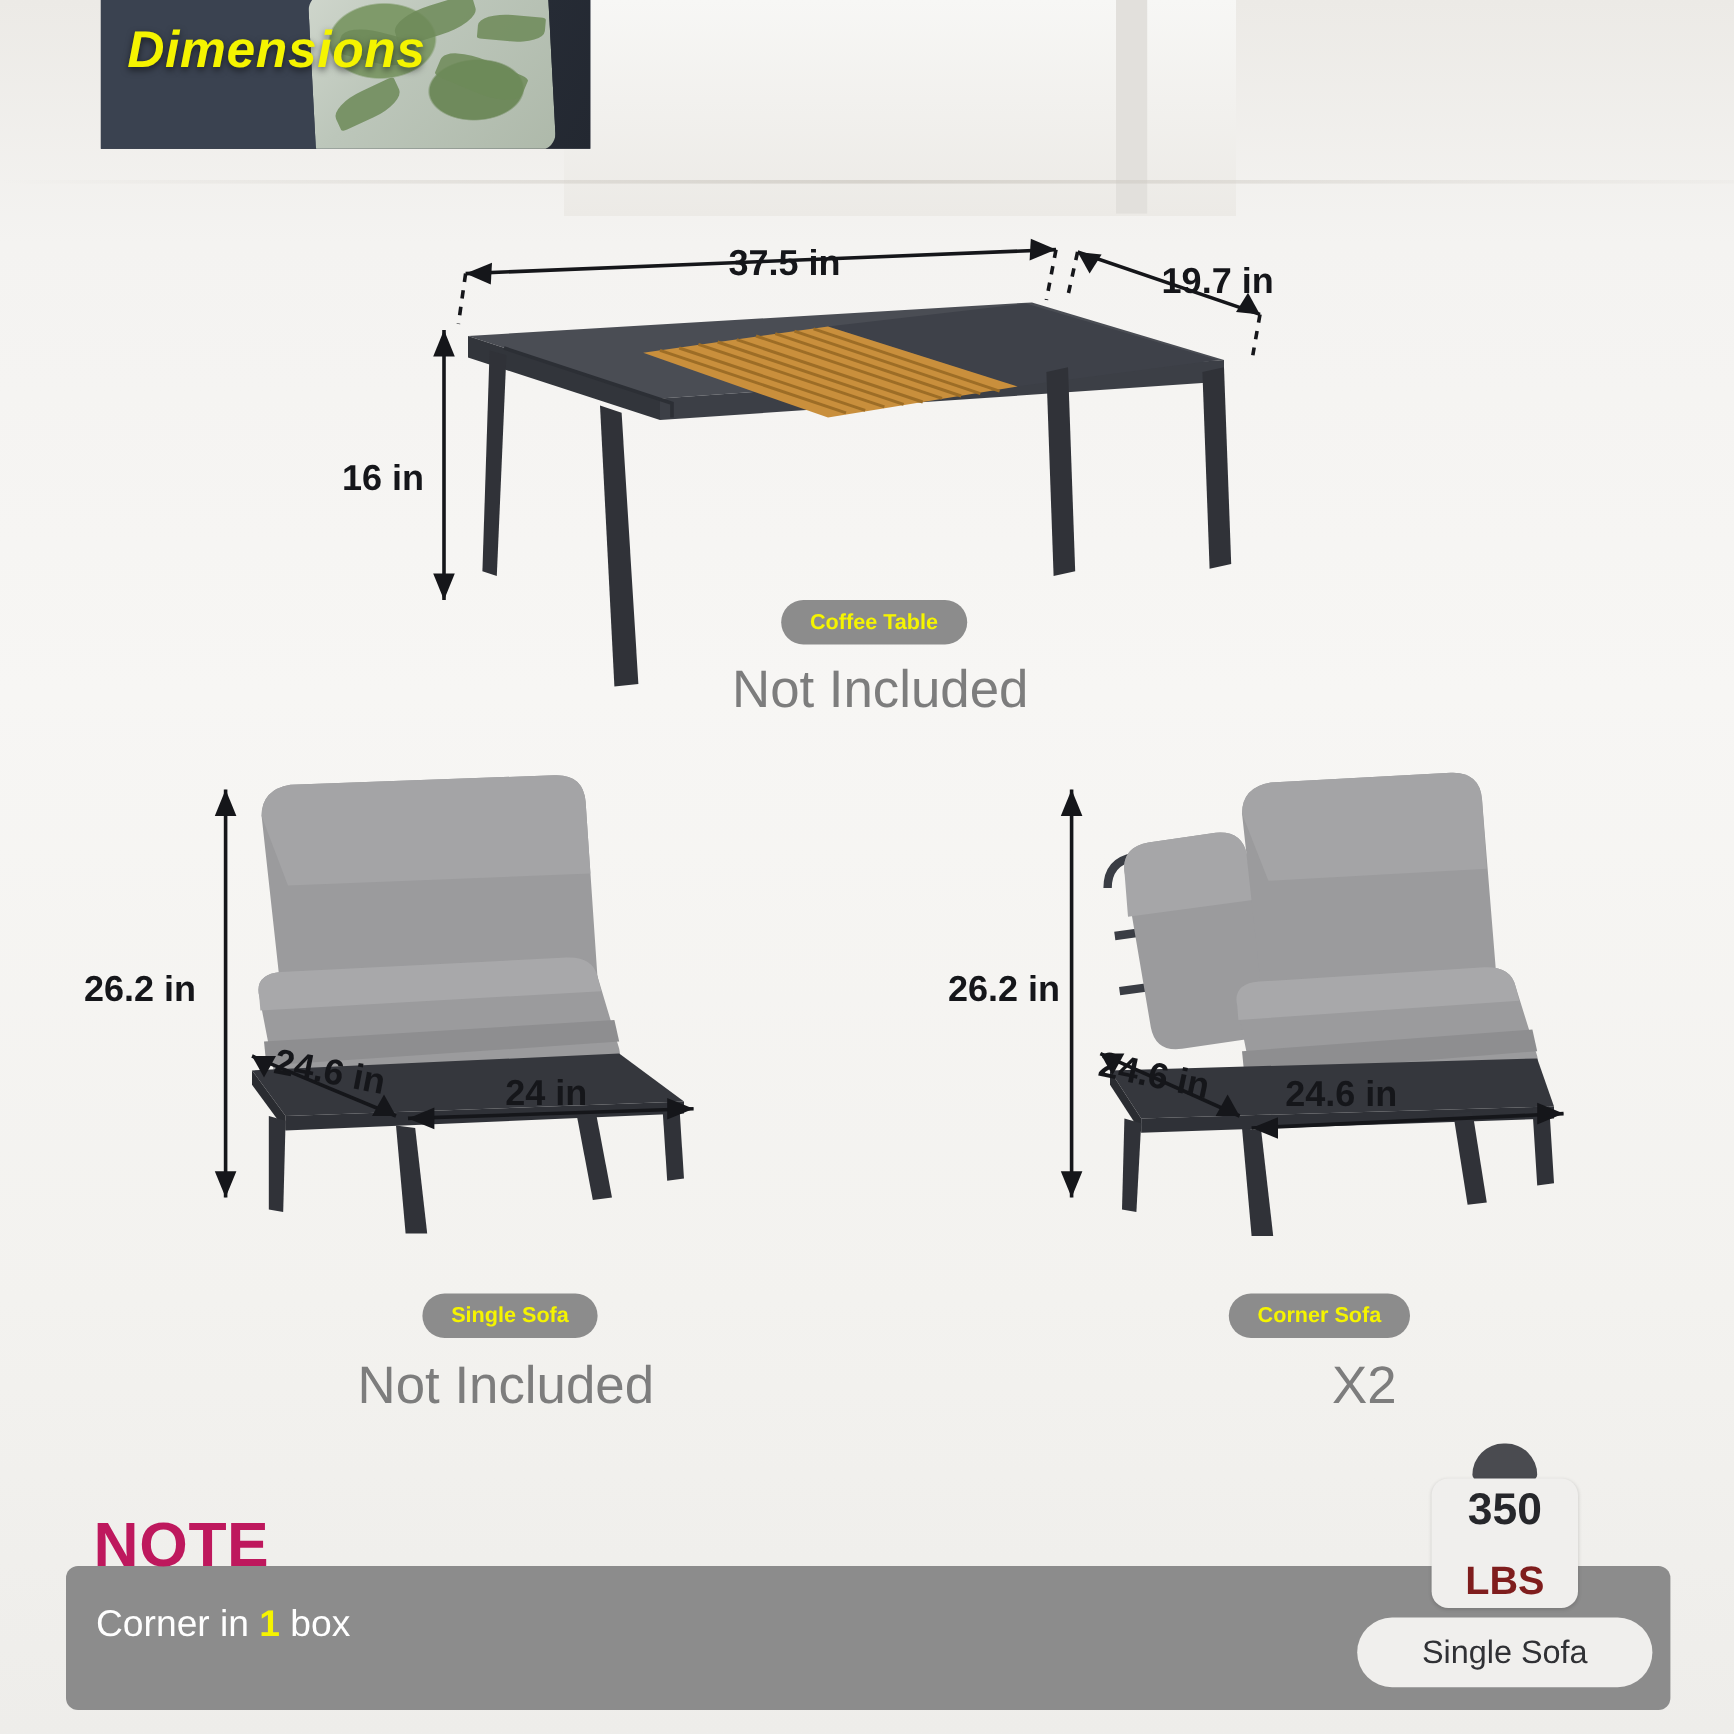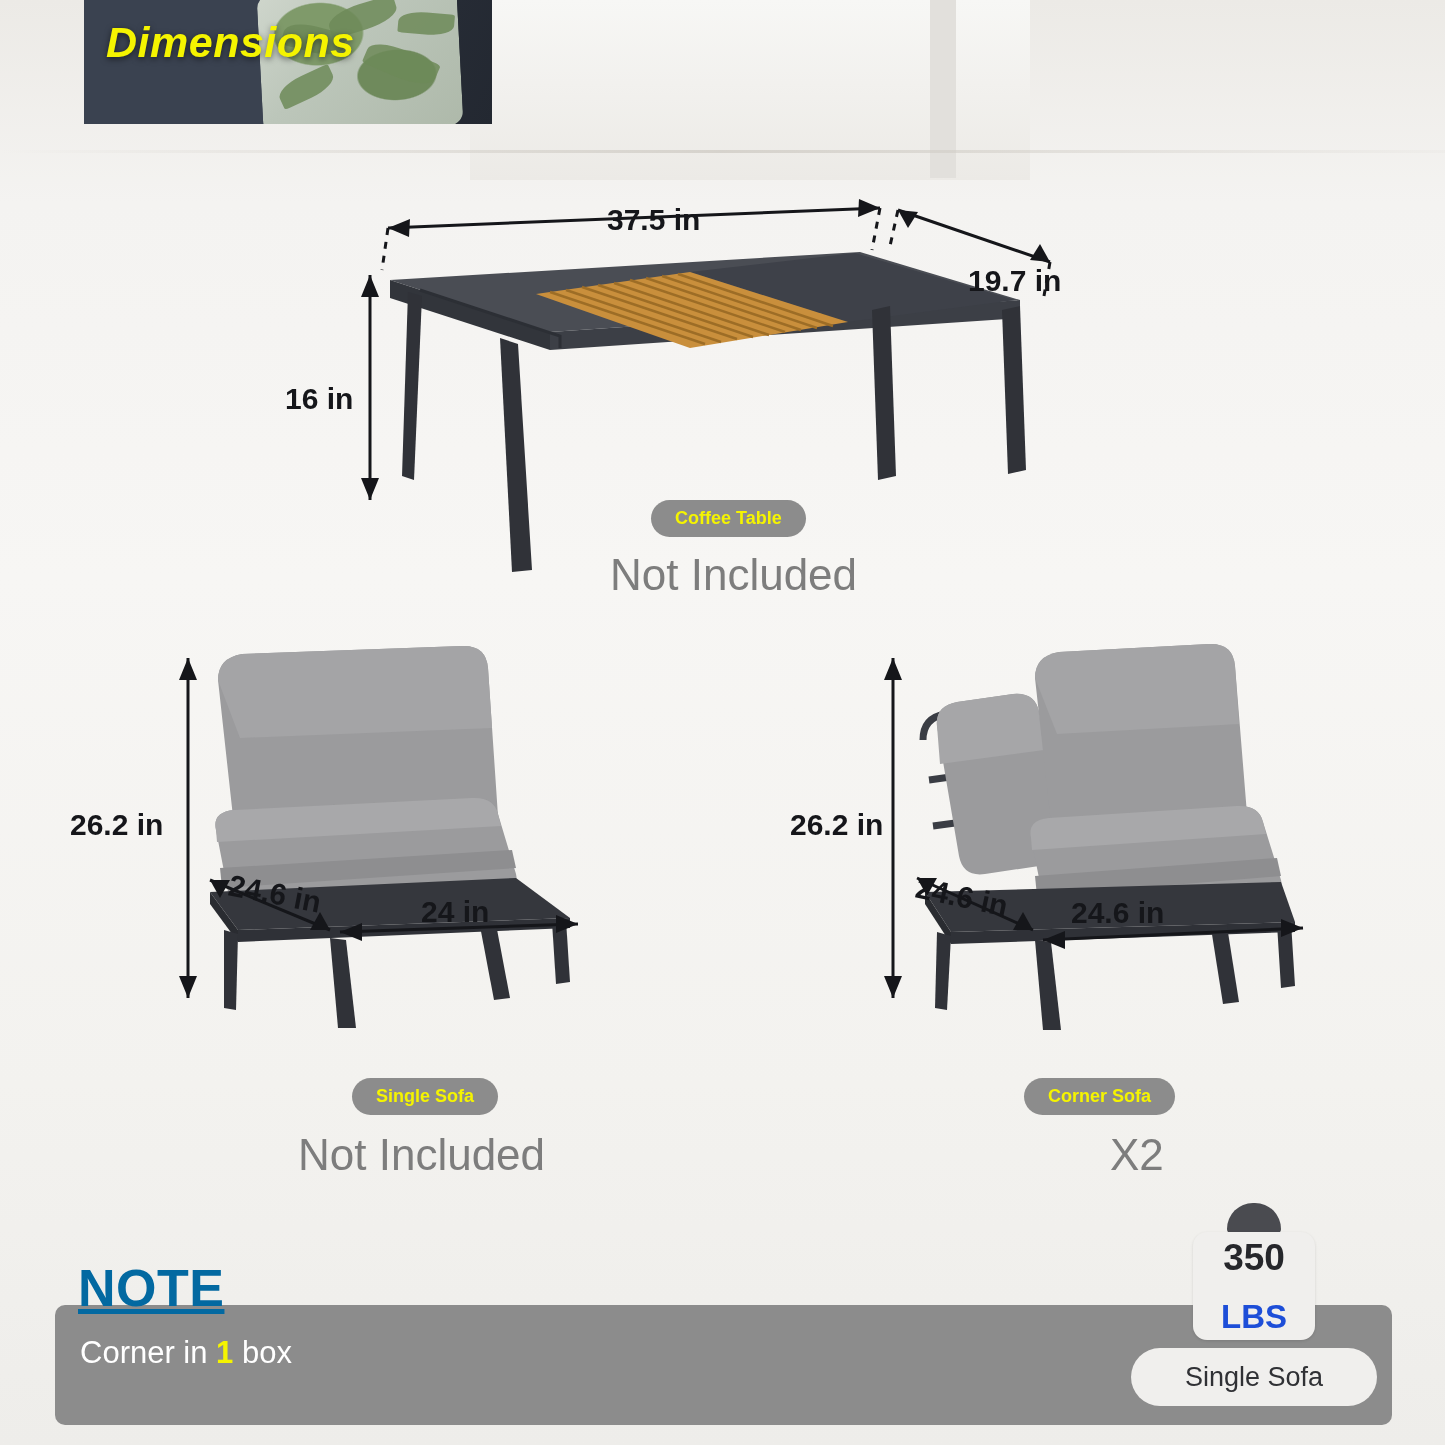--- a/index.html
+++ b/index.html
@@ -122,23 +122,22 @@
     left: 55px; top: 1305px;
     width: 1337px; height: 120px;
     background: #8c8c8c;
     border-radius: 10px;
   }
   .note-title {
     position: absolute;
     left: 78px; top: 1258px;
     font-size: 52px;
     font-weight: bold;
-    color: #0369a1;
+    color: #be185d;
     letter-spacing: 0.5px;
-    text-decoration: underline;
   }
   .note-text {
     position: absolute;
     left: 80px; top: 1335px;
     font-size: 31px;
     color: #ffffff;
     white-space: nowrap;
   }
   .note-text .hl { color: #f5f400; font-weight: bold; }
 
@@ -150,21 +149,21 @@
     border-radius: 14px;
     box-shadow: 0 1px 3px rgba(0,0,0,0.12);
     display: flex;
     flex-direction: column;
     align-items: center;
     justify-content: center;
     line-height: 1.0;
     gap: 24px;
   }
   .weight-badge .w1 { font-size: 37px; font-weight: bold; color: #26272b; }
-  .weight-badge .w2 { font-size: 33px; font-weight: bold; color: #1d4ed8; }
+  .weight-badge .w2 { font-size: 33px; font-weight: bold; color: #7f1d1d; }
   .weight-handle-fill {
     position: absolute;
     left: 1227px; top: 1203px;
     width: 54px; height: 30px;
     background: #4a4b50;
     border-radius: 26px 26px 4px 4px;
   }
   .weight-caption {
     position: absolute;
     left: 1131px; top: 1348px;
@@ -257,21 +256,21 @@
     <g>
       <polygon points="48,112 62,116 54,300 42,296" fill="#303238"></polygon>
       <polygon points="140,158 158,164 172,390 152,392" fill="#303238"></polygon>
       <polygon points="512,130 530,126 536,296 518,300" fill="#303238"></polygon>
       <polygon points="642,130 660,126 666,290 648,294" fill="#303238"></polygon>
     </g>
   </svg>
 </div>
 
 <div class="dimtext" style="left:607px; top:203px;">37.5 in</div>
-<div class="dimtext" style="left:968px; top:218px;margin-top:46px;">19.7 in</div>
+<div class="dimtext" style="left:968px; top:218px;">19.7 in</div>
 <div class="dimtext" style="left:285px; top:382px;">16 in</div>
 
 <div class="pill" style="left:651px; top:500px;">Coffee Table</div>
 <div class="sublabel" style="left:610px; top:550px;">Not Included</div>
 
 <div class="fig" style="left:180px; top:630px;">
   <svg width="430" height="430" viewBox="0 0 430 430">
 
     <g stroke="#15161a" stroke-width="3" fill="none">
       <line x1="8" y1="28" x2="8" y2="368"></line>

